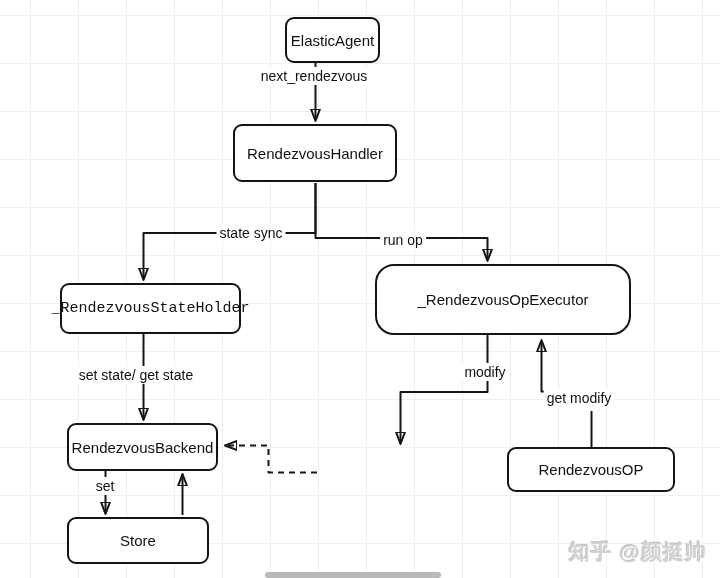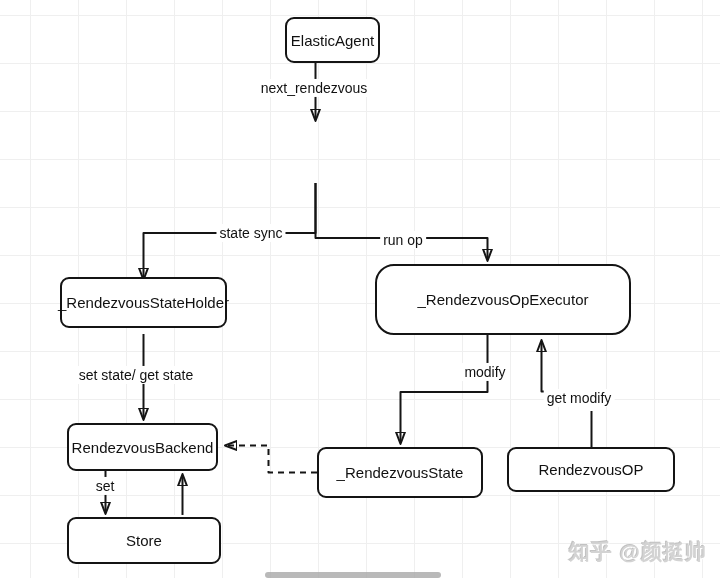--- a/index.html
+++ b/index.html
@@ -96,34 +96,34 @@
     <path d="M315.5 183 L315.5 238 L487.5 238 L487.5 260" marker-end="url(#arrow)"></path>
     <path d="M143.5 334 L143.5 419" marker-end="url(#arrow)"></path>
     <path d="M105.5 471 L105.5 513" marker-end="url(#arrow)"></path>
     <path d="M182.5 517 L182.5 475" marker-end="url(#arrow)"></path>
     <path d="M487.5 335 L487.5 392 L400.5 392 L400.5 443" marker-end="url(#arrow)"></path>
     <path d="M591.5 447 L591.5 411"></path>
     <path d="M549 391.5 L541.5 391.5 L541.5 341" marker-end="url(#arrow)"></path>
     <path class="dashed" d="M317 472.5 L268.5 472.5 L268.5 445.5 L226 445.5" marker-end="url(#arrow)"></path>
   </svg>
 
-  <div class="edge-label" style="left:314px; top:88px;">next_rendezvous</div>
+  <div class="edge-label" style="left:314px; top:76px;">next_rendezvous</div>
   <div class="edge-label" style="left:251px; top:233px;">state sync</div>
   <div class="edge-label" style="left:403px; top:240px;">run op</div>
   <div class="edge-label" style="left:136px; top:375px;">set state/ get state</div>
   <div class="edge-label" style="left:105px; top:486px;">set</div>
   <div class="edge-label" style="left:184px; top:524px;">get</div>
   <div class="edge-label" style="left:485px; top:372px;">modify</div>
   <div class="edge-label" style="left:579px; top:398px;">get modify</div>
 
   <div class="node" style="left:269px; top:17px; width:95px; height:46px;margin-left:16px;">ElasticAgent</div>
-  <div class="node" style="left:60px; top:277px; width:167px; height:51px;">_RendezvousStateHolder</div>
+  <div class="node" style="left:233px; top:124px; width:164px; height:58px;">RendezvousHandler</div>
+  <div class="node" style="left:60px; top:283px; width:181px; height:51px;font-family:Liberation Mono, monospace;">_RendezvousStateHolder</div>
   <div class="node" style="left:375px; top:264px; width:256px; height:71px; border-radius:19px;">_RendezvousOpExecutor</div>
   <div class="node" style="left:67px; top:423px; width:151px; height:48px;">RendezvousBackend</div>
-  <div class="node" style="left:317px; top:447px; width:166px; height:51px;">_RendezvousState</div>
   <div class="node" style="left:507px; top:447px; width:168px; height:45px;">RendezvousOP</div>
-  <div class="node" style="left:67px; top:517px; width:154px; height:47px;">Store</div>
+  <div class="node" style="left:67px; top:517px; width:142px; height:47px;">Store</div>
 
   <div class="watermark">知乎 @颜挺帅</div>
 
   <div class="scroll-thumb"></div>
 
 </div>
 
 </body></html>

